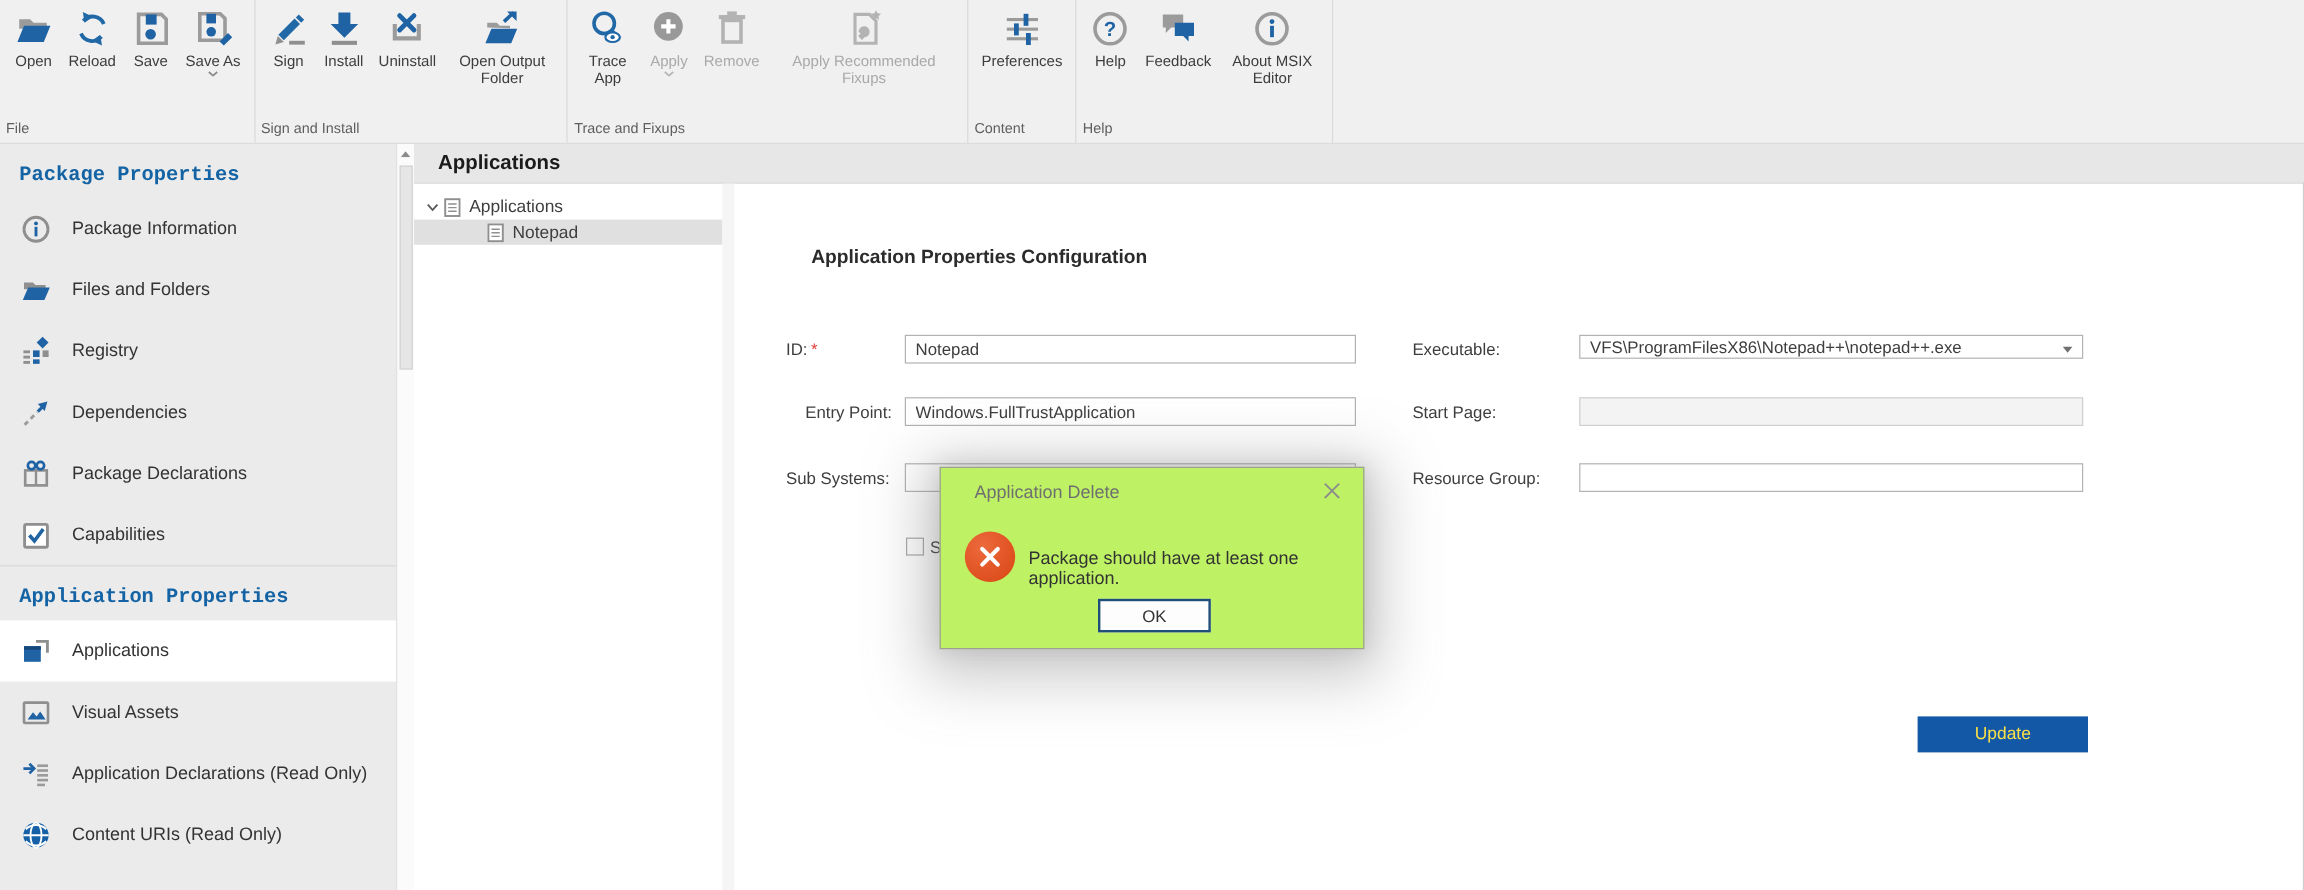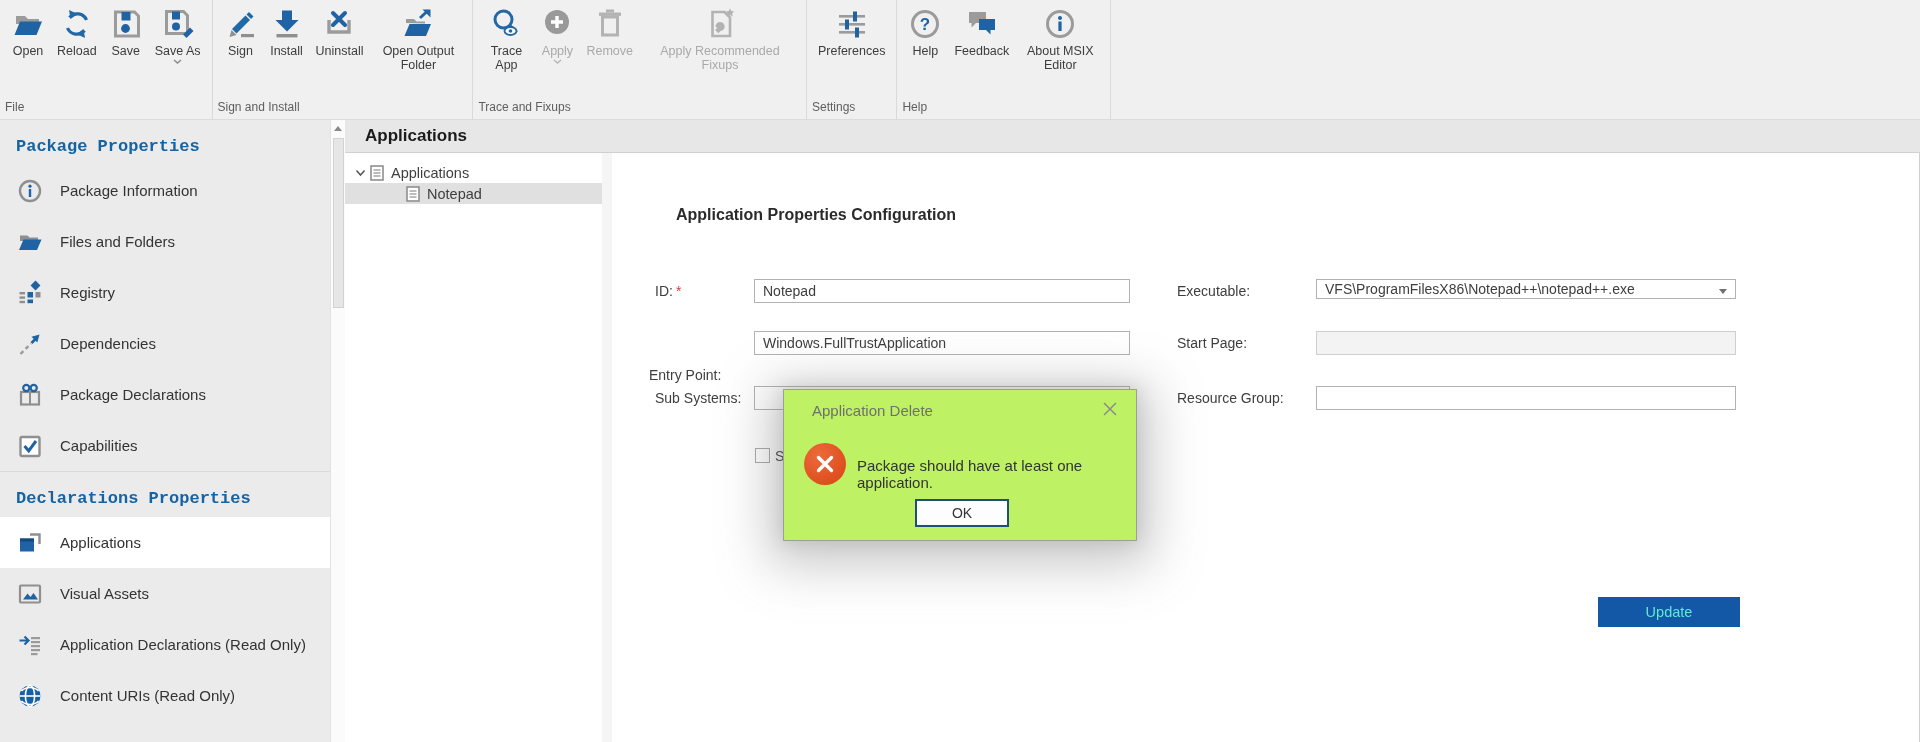--- a/index.html
+++ b/index.html
@@ -58,21 +58,21 @@
   .finput { position:absolute; height:24px; border:1px solid #b2b2b2; background:#fff;
     font-size:14px; color:#3e3e3e; padding:0 8px; font-family:inherit; }
   .finput:disabled { background:#f3f3f3; border-color:#cfcfcf; }
   .fcombo { position:absolute; height:20px; border:1px solid #b2b2b2; background:#fff;
     display:flex; align-items:center; padding:0 22px 0 8px; font-size:14px; color:#3e3e3e; cursor:default; }
   .combo-arrow { position:absolute; right:8px; top:9px; width:0; height:0;
     border-left:4.5px solid transparent; border-right:4.5px solid transparent; border-top:5px solid #707070; }
   .checkbox { position:absolute; width:15px; height:15px; background:#fff; border:1px solid #a9a9a9; }
   .chk-label { position:absolute; font-size:14px; color:#3e3e3e; }
   .update-btn { position:absolute; left:986px; top:444px; width:142px; height:30px;
-    background:#1358a6; color:#5eead4; border:none; font-size:14.5px; font-family:inherit; cursor:pointer; }
+    background:#1358a6; color:#fde047; border:none; font-size:14.5px; font-family:inherit; cursor:pointer; }
 
   
   .dialog { position:absolute; left:171px; top:236px; width:354px; height:152px; background:#bef264;
     border:1px solid #9d9d9d; z-index:10;
     box-shadow:0 10px 48px 14px rgba(105,105,105,0.36), 0 0 16px 2px rgba(130,130,130,0.22); }
   .dlg-title { position:absolute; left:28px; top:12px; font-size:15px; color:#6f6f6f; }
   .dlg-close { position:absolute; right:18px; top:11px; width:16px; height:16px; cursor:pointer; }
   .dlg-erricon { position:absolute; left:20px; top:53px; width:42px; height:42px; border-radius:50%;
     background:radial-gradient(circle at 35% 30%, #ec6a3c, #d94413); display:flex; align-items:center; justify-content:center; }
   .dlg-msg { position:absolute; left:73px; top:67px; font-size:15px; color:#333; }
@@ -214,21 +214,21 @@
             <rect x="4" y="8" width="26" height="2.6" fill="#9b9b9b"></rect>
             <rect x="4" y="16" width="26" height="2.6" fill="#9b9b9b"></rect>
             <rect x="4" y="24" width="26" height="2.6" fill="#9b9b9b"></rect>
             <rect x="18" y="4.5" width="4" height="10" fill="#1f63a4"></rect>
             <rect x="10" y="12.5" width="4" height="10" fill="#1f63a4"></rect>
             <rect x="20" y="20.5" width="4" height="10" fill="#1f63a4"></rect>
           </svg>
           <span class="rbtn-label">Preferences</span>
         </div>
       </div>
-      <div class="rgroup-label">Settings</div>
+      <div class="rgroup-label">Content</div>
     </div>
 
     <div class="rgroup">
       <div class="rgroup-buttons">
         <div class="rbtn">
           <svg class="ric" viewBox="0 0 34 34">
             <circle cx="17" cy="17" r="12.5" fill="none" stroke="#9b9b9b" stroke-width="3"></circle>
             <text x="17" y="23" font-size="17" font-weight="bold" fill="#1f63a4" text-anchor="middle" font-family="Liberation Sans, sans-serif">?</text>
           </svg>
           <span class="rbtn-label">Help</span>
@@ -311,21 +311,21 @@
 
       <div class="side-item">
         <svg viewBox="0 0 26 26">
           <rect x="3.5" y="4" width="19" height="19" rx="1.5" fill="#fff" stroke="#8f8f8f" stroke-width="2.4"></rect>
           <path d="M7.5 13 l4.2 4.8 L19 8" fill="none" stroke="#1f63a4" stroke-width="3"></path>
         </svg>
         <span class="side-label">Capabilities</span>
       </div>
 
       <div class="side-divider"></div>
-      <div class="side-title">Declarations Properties</div>
+      <div class="side-title">Application Properties</div>
 
       <div class="side-item selected">
         <svg viewBox="0 0 26 26">
           <path d="M13 4.5 h9.5 V14" fill="none" stroke="#8f8f8f" stroke-width="2.4"></path>
           <rect x="3" y="8.5" width="14" height="13" fill="#1f63a4"></rect>
           <rect x="3" y="8.5" width="14" height="3" fill="#15497c"></rect>
         </svg>
         <span class="side-label">Applications</span>
       </div>
 
@@ -408,21 +408,21 @@
           <div class="flabel" style="left:43px; top:126px;">
             <span>ID:</span><span class="req">*</span>
           </div>
           <input class="finput" style="left: 142px; top: 126px; width: 376px;" value="Notepad">
           <div class="flabel" style="left:565px; top:126px;">Executable:</div>
           <div class="fcombo" style="left:704px; top:126px; width:420px;">
             <span>VFS\ProgramFilesX86\Notepad++\notepad++.exe</span>
             <span class="combo-arrow"></span>
           </div>
 
-          <div class="flabel" style="left:37px; top:178px;margin-top:32px;">Entry Point:</div>
+          <div class="flabel" style="left:59px; top:178px;">Entry Point:</div>
           <input class="finput" style="left: 142px; top: 178px; width: 376px;" value="Windows.FullTrustApplication">
           <div class="flabel" style="left:565px; top:178px;">Start Page:</div>
           <input class="finput" style="left: 704px; top: 178px; width: 420px;" disabled="" value="">
 
           <div class="flabel" style="left:43px; top:233px;">Sub Systems:</div>
           <input class="finput" style="left: 142px; top: 233px; width: 376px;" value="">
           <div class="flabel" style="left:565px; top:233px;">Resource Group:</div>
           <input class="finput" style="left: 704px; top: 233px; width: 420px;" value="">
 
           <div class="checkbox" style="left:143px; top:295px;"></div>

